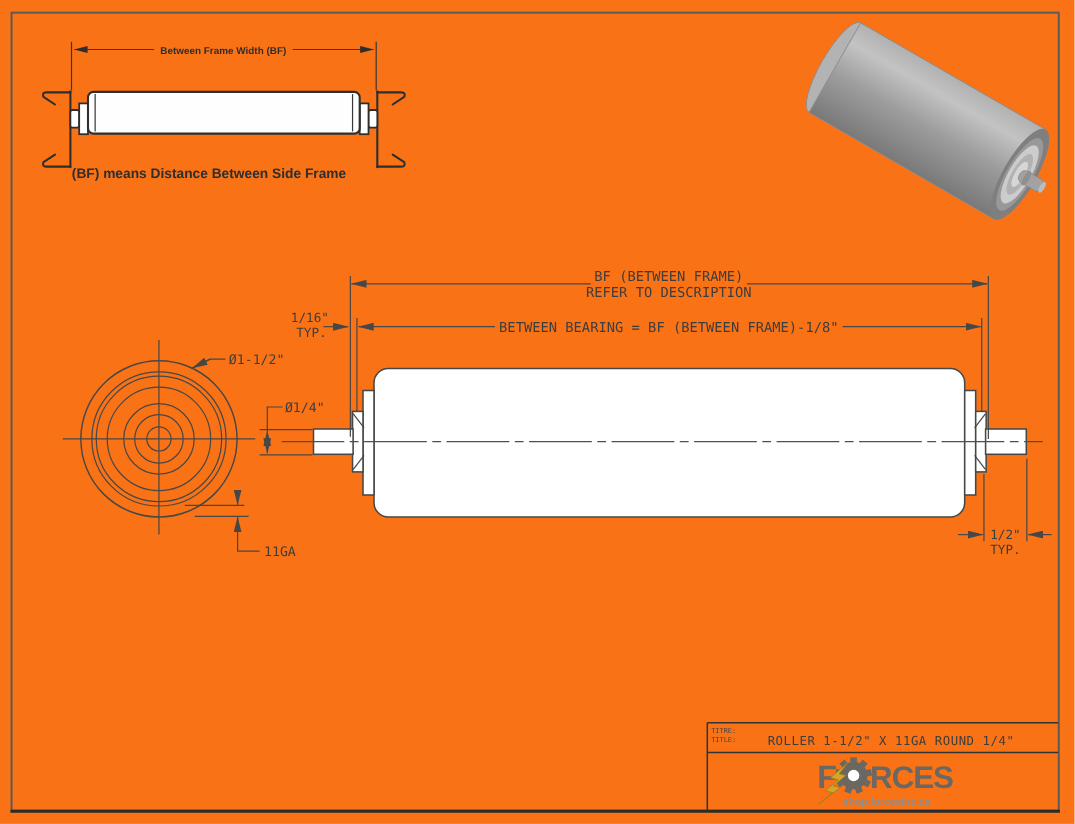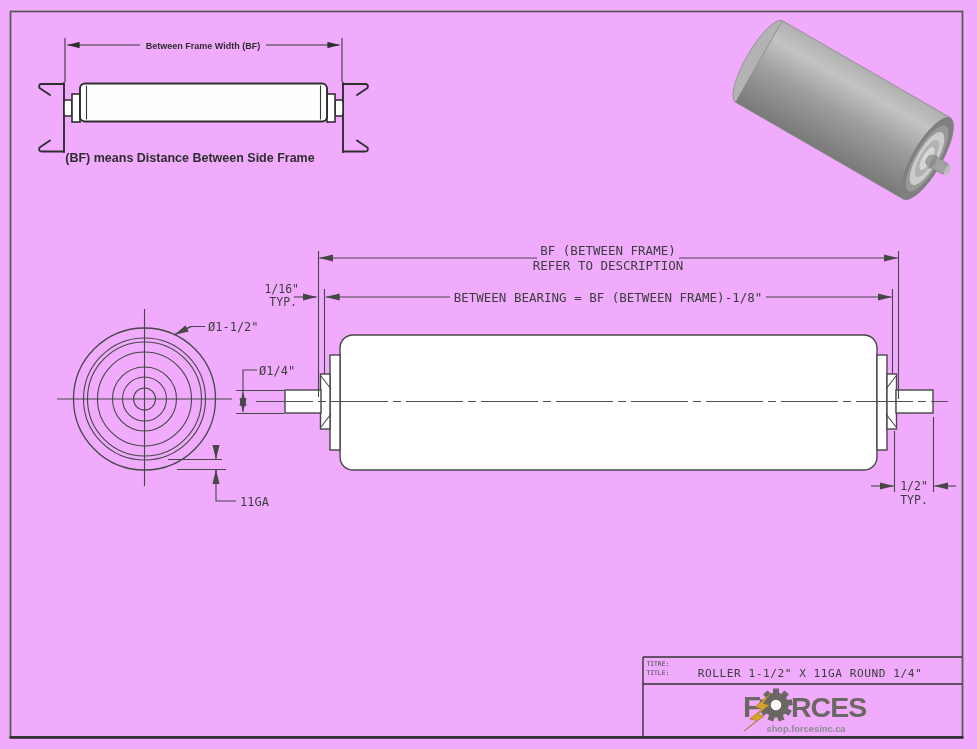--- a/index.html
+++ b/index.html
@@ -1,16 +1,16 @@
 <!DOCTYPE html>
 <html><head>
 <meta charset="utf-8">
 <style>
   html,body{margin:0;padding:0;background:#ffffff;}
-  #stage{position:relative;width:977px;height:749px;background:#f0abfc;overflow:hidden;
+  #stage{position:relative;width:977px;height:749px;background:#f97316;overflow:hidden;
          font-family:"DejaVu Sans Mono",monospace;}
   svg text{user-select:none;}
   .cad{font-family:"DejaVu Sans Mono",monospace;fill:#3d3d3d;}
   .cad-sm{font-family:"DejaVu Sans Mono",monospace;fill:#3d3d3d;}
   .inset-txt{font-family:"Liberation Sans","DejaVu Sans",sans-serif;font-weight:bold;fill:#2e2e2e;}
   .tb-small{font-family:"DejaVu Sans Mono",monospace;fill:#444;}
   .logo-txt{font-family:"Liberation Sans","DejaVu Sans",sans-serif;font-weight:800;}
   .site-txt{font-family:"Liberation Sans","DejaVu Sans",sans-serif;font-weight:700;fill:#8d8d8d;}
   .thin{stroke:#474747;stroke-width:1.1;fill:none;}
   .med{stroke:#474747;stroke-width:1.3;fill:none;}

